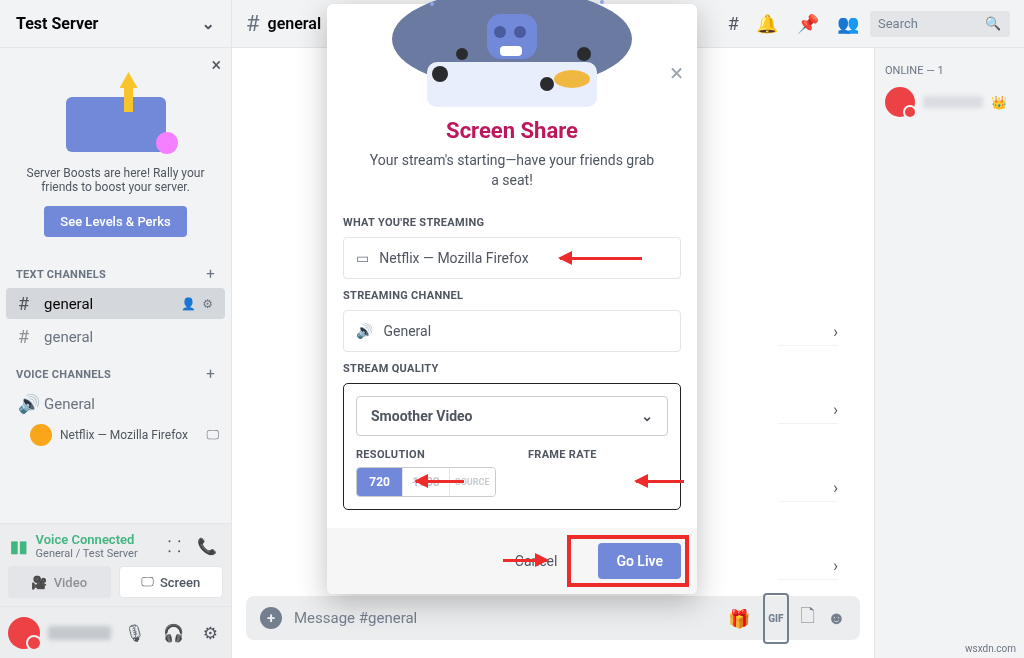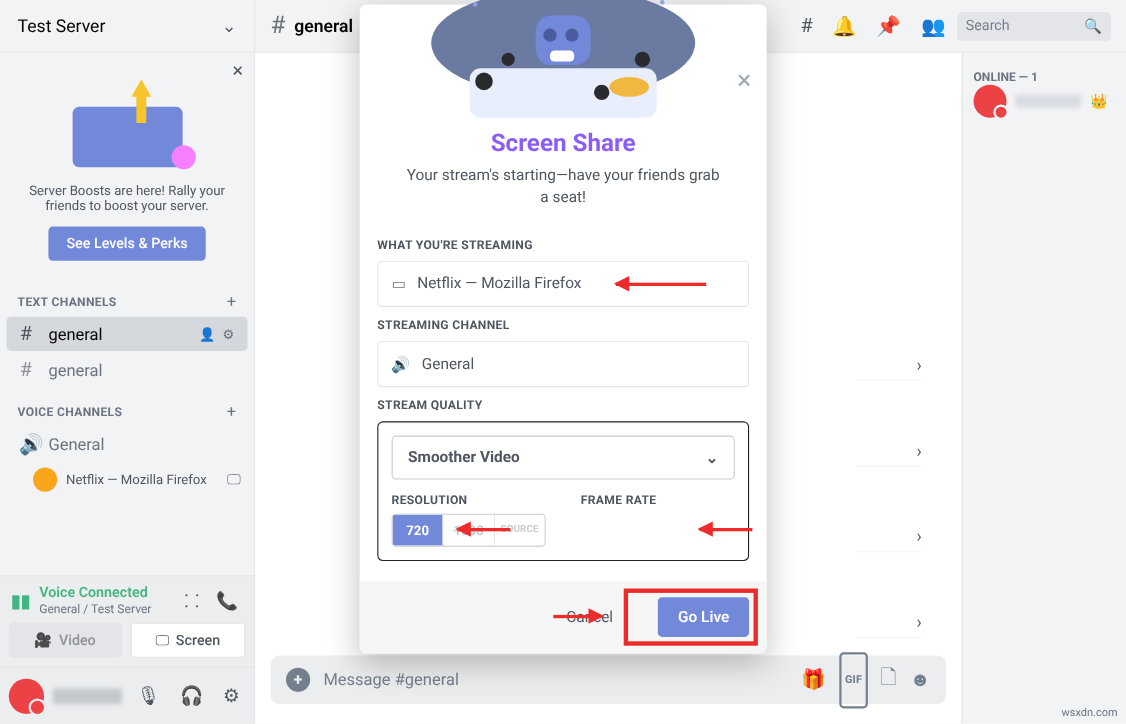--- a/index.html
+++ b/index.html
@@ -1,19 +1,19 @@
 <!DOCTYPE html>
 <html><head>
 <meta charset="utf-8">
 <style>
   *{box-sizing:border-box;margin:0;padding:0;font-family:-apple-system,BlinkMacSystemFont,"Segoe UI",Roboto,Helvetica,Arial,sans-serif;}
   body{width:1024px;height:658px;overflow:hidden;background:#f2f3f5;position:relative;}
   
   .topbar{height:48px;display:flex;align-items:center;border-bottom:1px solid #e3e5e8;background:#f2f3f5;}
-  .server-header{width:232px;height:48px;display:flex;align-items:center;justify-content:space-between;padding:0 16px;border-right:1px solid #e3e5e8;font-weight:400;color:#060607;cursor:pointer;}
+  .server-header{width:232px;height:48px;display:flex;align-items:center;justify-content:space-between;padding:0 16px;border-right:1px solid #e3e5e8;font-weight:700;color:#060607;cursor:pointer;}
   .server-header .chev{color:#4f5660;}
   .channel-header{flex:1;display:flex;align-items:center;padding:0 14px;gap:8px;}
   .channel-header .hash{color:#6a7480;font-size:22px;font-weight:400;}
   .channel-header .name{font-weight:600;color:#060607;}
   .toolbar-icons{display:flex;align-items:center;gap:18px;padding:0 10px;color:#4f5660;}
   .toolbar-icons span{cursor:pointer;font-size:18px;}
   .search-box{width:140px;height:26px;background:#e3e5e8;border-radius:4px;display:flex;align-items:center;padding:0 8px;color:#747f8d;font-size:13px;margin-right:14px;gap:6px;}
   .search-box .mag{margin-left:auto;}
   
   .body-row{display:flex;height:610px;}
@@ -51,21 +51,21 @@
   .vc-buttons{display:flex;gap:8px;padding:0 8px 8px;}
   .vc-btn{flex:1;height:32px;border-radius:4px;display:flex;align-items:center;justify-content:center;gap:6px;font-size:13px;font-weight:500;cursor:pointer;}
   .vc-btn.video{background:#e3e5e8;color:#8e9297;}
   .vc-btn.screen{background:#fff;color:#4f5660;border:1px solid #e3e5e8;}
   .user-panel{height:52px;background:#ebedef;padding:0 8px;display:flex;align-items:center;gap:8px;border-top:1px solid #e3e5e8;}
   .user-panel .avi{width:32px;height:32px;border-radius:50%;background:#ed4245;position:relative;}
   .user-panel .avi::after{content:"";position:absolute;right:-2px;bottom:-2px;width:12px;height:12px;background:#ed4245;border:2px solid #ebedef;border-radius:50%;}
   .user-panel .uname{flex:1;height:14px;background:#c4c9ce;border-radius:3px;filter:blur(2px);}
   .user-panel .uico{color:#4f5660;font-size:17px;cursor:pointer;padding:0 5px;}
   
-  .members .lbl{font-size:11px;font-weight:700;color:#6a7480;}
+  .members .lbl{font-size:11px;font-weight:400;color:#6a7480;margin-bottom:10px;}
   .member{display:flex;align-items:center;gap:8px;}
   .member .avi{width:30px;height:30px;border-radius:50%;background:#ed4245;position:relative;}
   .member .avi::after{content:"";position:absolute;right:-2px;bottom:-2px;width:10px;height:10px;background:#ed4245;border:2px solid #f2f3f5;border-radius:50%;}
   .member .nm{height:12px;width:60px;background:#d9dce2;border-radius:3px;filter:blur(2px);}
   .member .crown{color:#faa61a;font-size:13px;}
   
   .composer{position:absolute;bottom:18px;left:14px;right:14px;height:44px;background:#ebedef;border-radius:8px;display:flex;align-items:center;padding:0 14px;gap:12px;color:#747f8d;font-size:15px;}
   .composer .add{width:22px;height:22px;border-radius:50%;background:#747f8d;color:#ebedef;display:flex;align-items:center;justify-content:center;font-weight:700;cursor:pointer;}
   .composer .ph{flex:1;}
   .composer .cico{cursor:pointer;font-size:18px;color:#747f8d;}
@@ -73,21 +73,21 @@
   
   .welcome-item{height:28px;border-bottom:1px solid #f2f3f5;margin:0 20px;}
   .welcome-item .chev{float:right;color:#4f5660;margin-top:4px;}
   .welcome-stack{position:absolute;right:16px;top:270px;width:100px;}
   
   .overlay{position:absolute;inset:0;display:flex;align-items:flex-start;justify-content:center;pointer-events:none;}
   .modal{width:370px;margin-top:4px;background:#fff;border-radius:6px;box-shadow:0 8px 30px rgba(0,0,0,.25);pointer-events:auto;display:flex;flex-direction:column;overflow:visible;position:relative;}
   .modal .close{position:absolute;top:55px;right:14px;font-size:24px;color:#9ea6b0;cursor:pointer;}
   .modal-art{height:110px;display:flex;align-items:flex-end;justify-content:center;}
   .modal-art svg{margin-top:-40px;}
-  .modal h2{text-align:center;font-size:22px;font-weight:700;color:#8b5cf6;margin-top:4px;}
+  .modal h2{text-align:center;font-size:22px;font-weight:700;color:#be185d;margin-top:4px;}
   .modal .sub{text-align:center;color:#4f5660;font-size:14px;padding:8px 40px 16px;line-height:1.4;}
   .modal .section{padding:0 16px;}
   .modal .slabel{font-size:11px;font-weight:700;color:#4f5660;margin:10px 0 8px;letter-spacing:.3px;}
   .readonly-field{height:42px;background:#fff;border:1px solid #e3e5e8;border-radius:4px;display:flex;align-items:center;padding:0 12px;gap:10px;color:#4f5660;font-size:14px;}
   .readonly-field .ico{color:#6a7480;}
   .quality-box{border:1.5px solid #222;border-radius:5px;padding:12px;margin-top:4px;}
   .quality-select{height:40px;border:1px solid #c7ccd1;border-radius:4px;display:flex;align-items:center;justify-content:space-between;padding:0 14px;font-size:14px;color:#4f5660;cursor:pointer;font-weight:bold;}
   .sub-row{display:flex;gap:32px;margin-top:12px;}
   .sub-col{flex:1;}
   .seg{display:flex;border:1px solid #c7ccd1;border-radius:4px;overflow:hidden;height:30px;}

